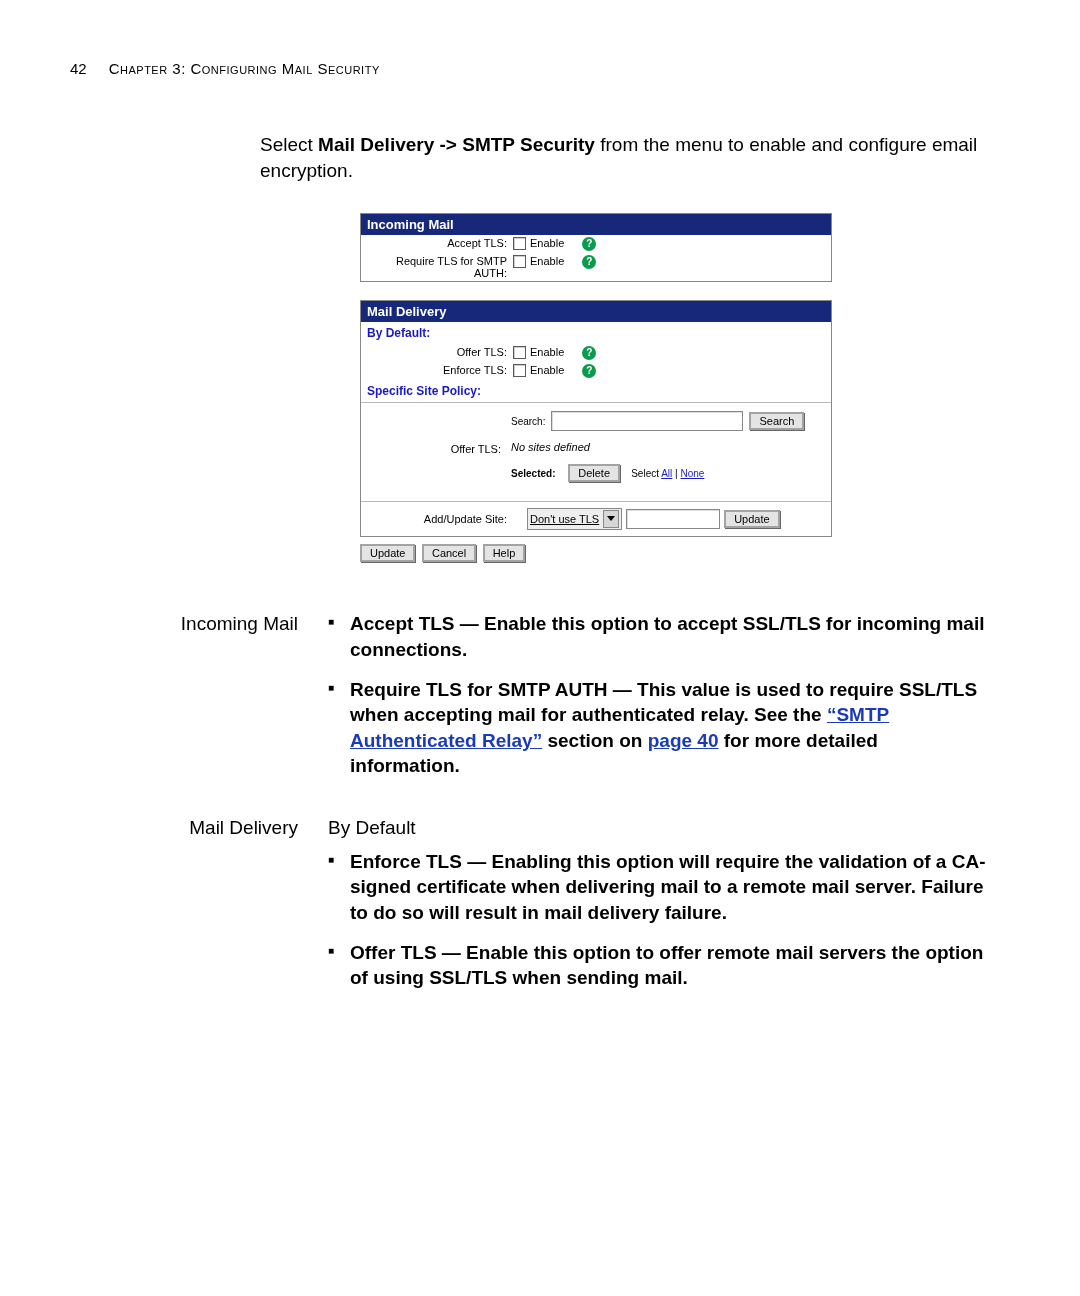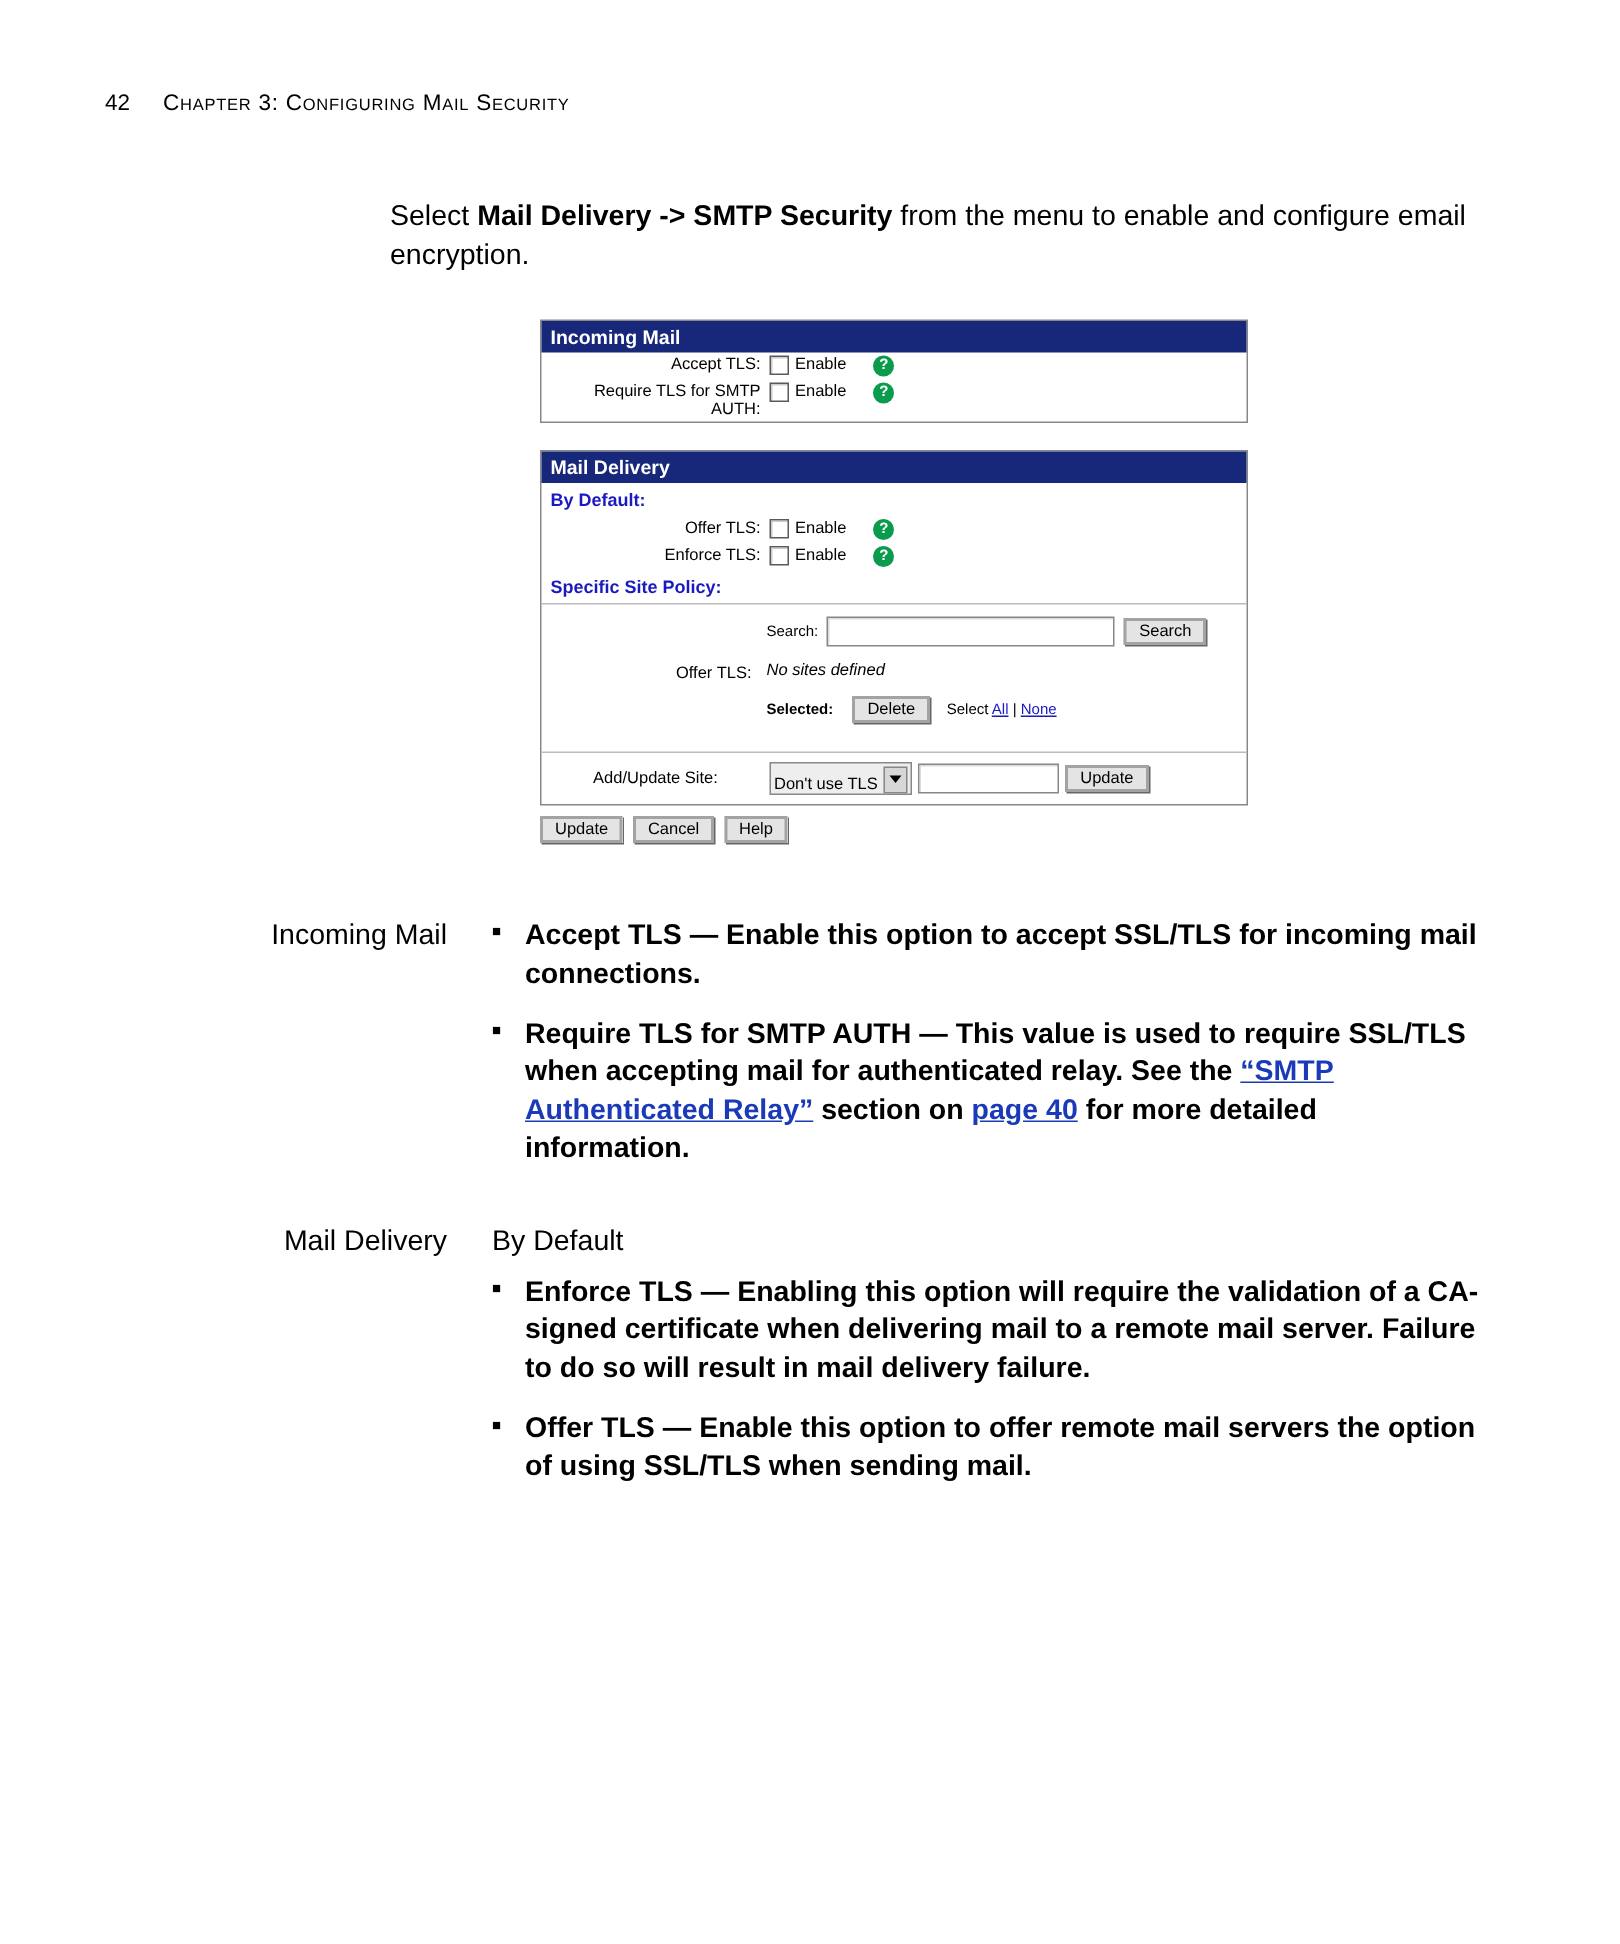--- a/index.html
+++ b/index.html
@@ -112,29 +112,30 @@
     box-shadow: 1px 1px 0 #666;
     font-size: 11px;
     padding: 1px 8px;
     cursor: pointer;
   }
   .nosites { font-style: italic; font-size: 11px; margin: 6px 0 14px 0; }
   .selrow { font-size: 10px; margin-bottom: 14px; }
   .selrow b { font-weight: bold; margin-right: 10px; text-align: center; }
   .lnk { color: #1a1ac0; text-decoration: underline; }
   .addrow { display:flex; align-items:center; padding: 6px; border-top:1px solid #bbb;}
-  .addrow .lbl { width:140px; text-align:center; padding-right:6px; font-size:11px;}
+  .addrow .lbl { width:140px; text-align:right; padding-right:20px; font-size:11px;}
   .sel {
     border: 1px solid #888;
     font-size: 11px;
     background: #eee;
     height: 20px;
     padding: 0 2px;
     display: inline-flex;
-    align-items: flex-end;
+    align-items: center;
+    text-decoration: underline;
   }
   .sel .tri { margin-left: 4px; display:inline-block; width:14px; height:16px; background:#d7d7d7; border:1px solid #888; position:relative; }
   .sel .tri::after { content:""; position:absolute; left:3px; top:5px; border-left:4px solid transparent; border-right:4px solid transparent; border-top:5px solid #000;}
   .sitefield { border:1px solid #888; height:18px; width:92px; background:#fff; box-shadow:inset 1px 1px 0 #dcdcdc; }
   .footer-btns { margin-top: 6px; }
   .footer-btns .btn { margin-right: 2px; }
   .gap { height: 18px; }
 
   
   .desc {

